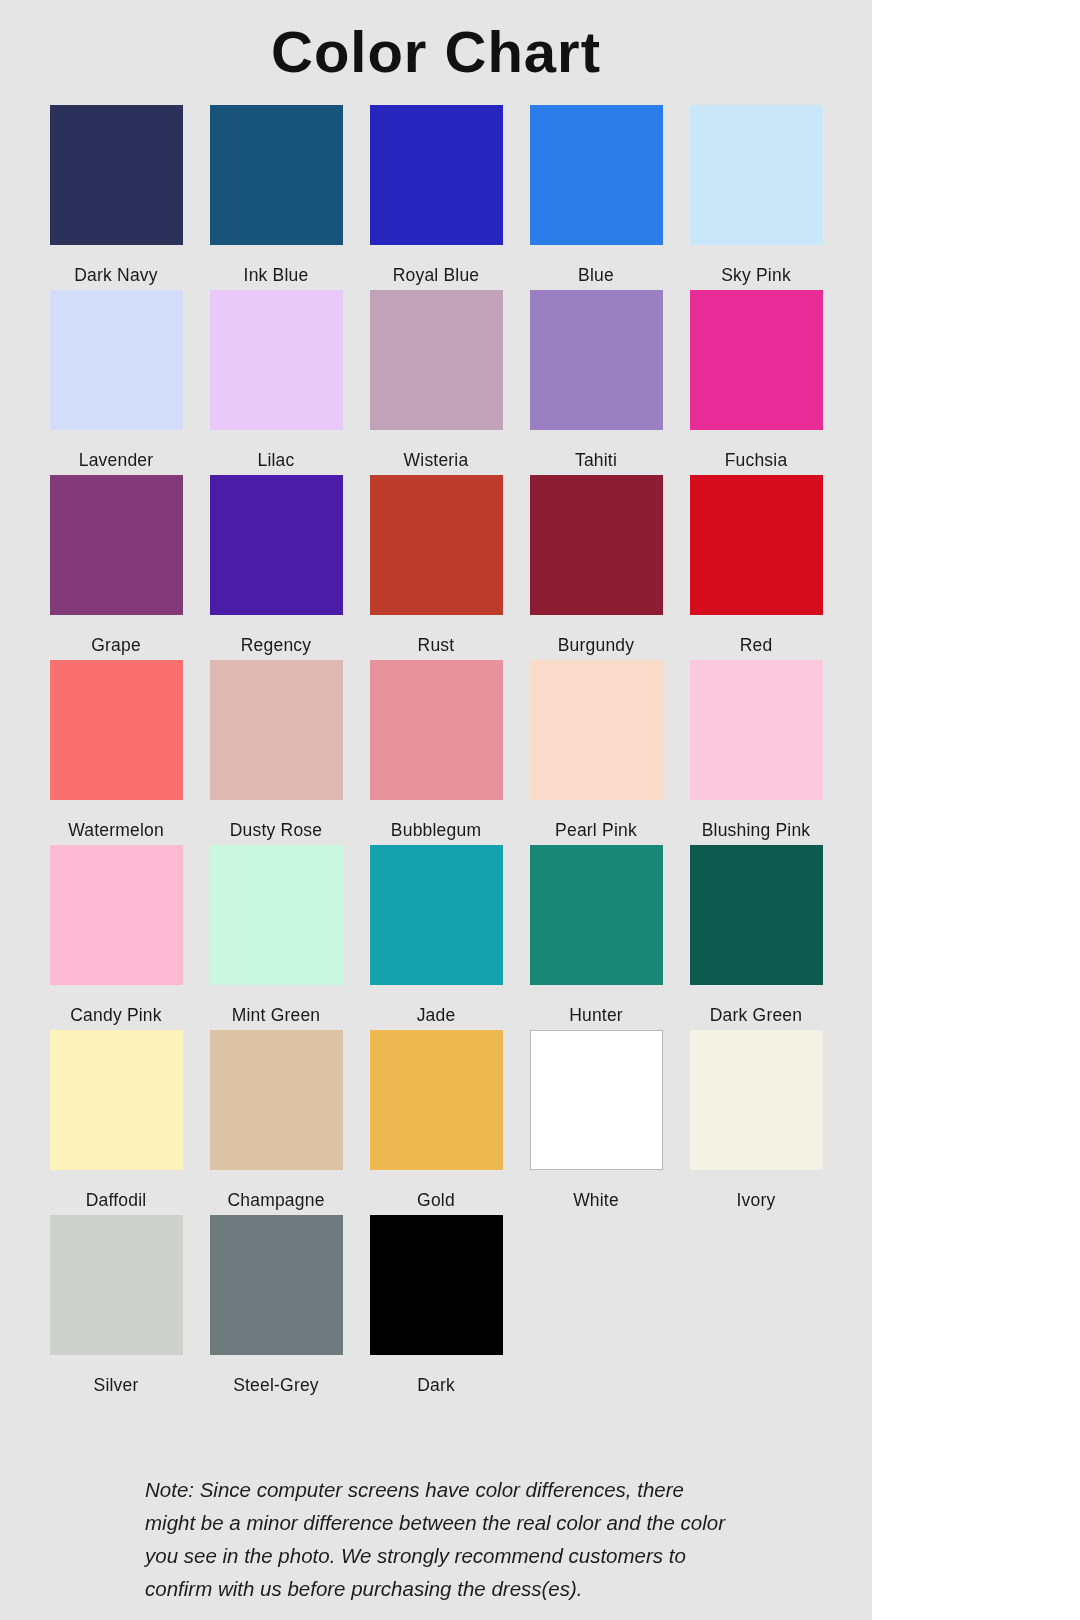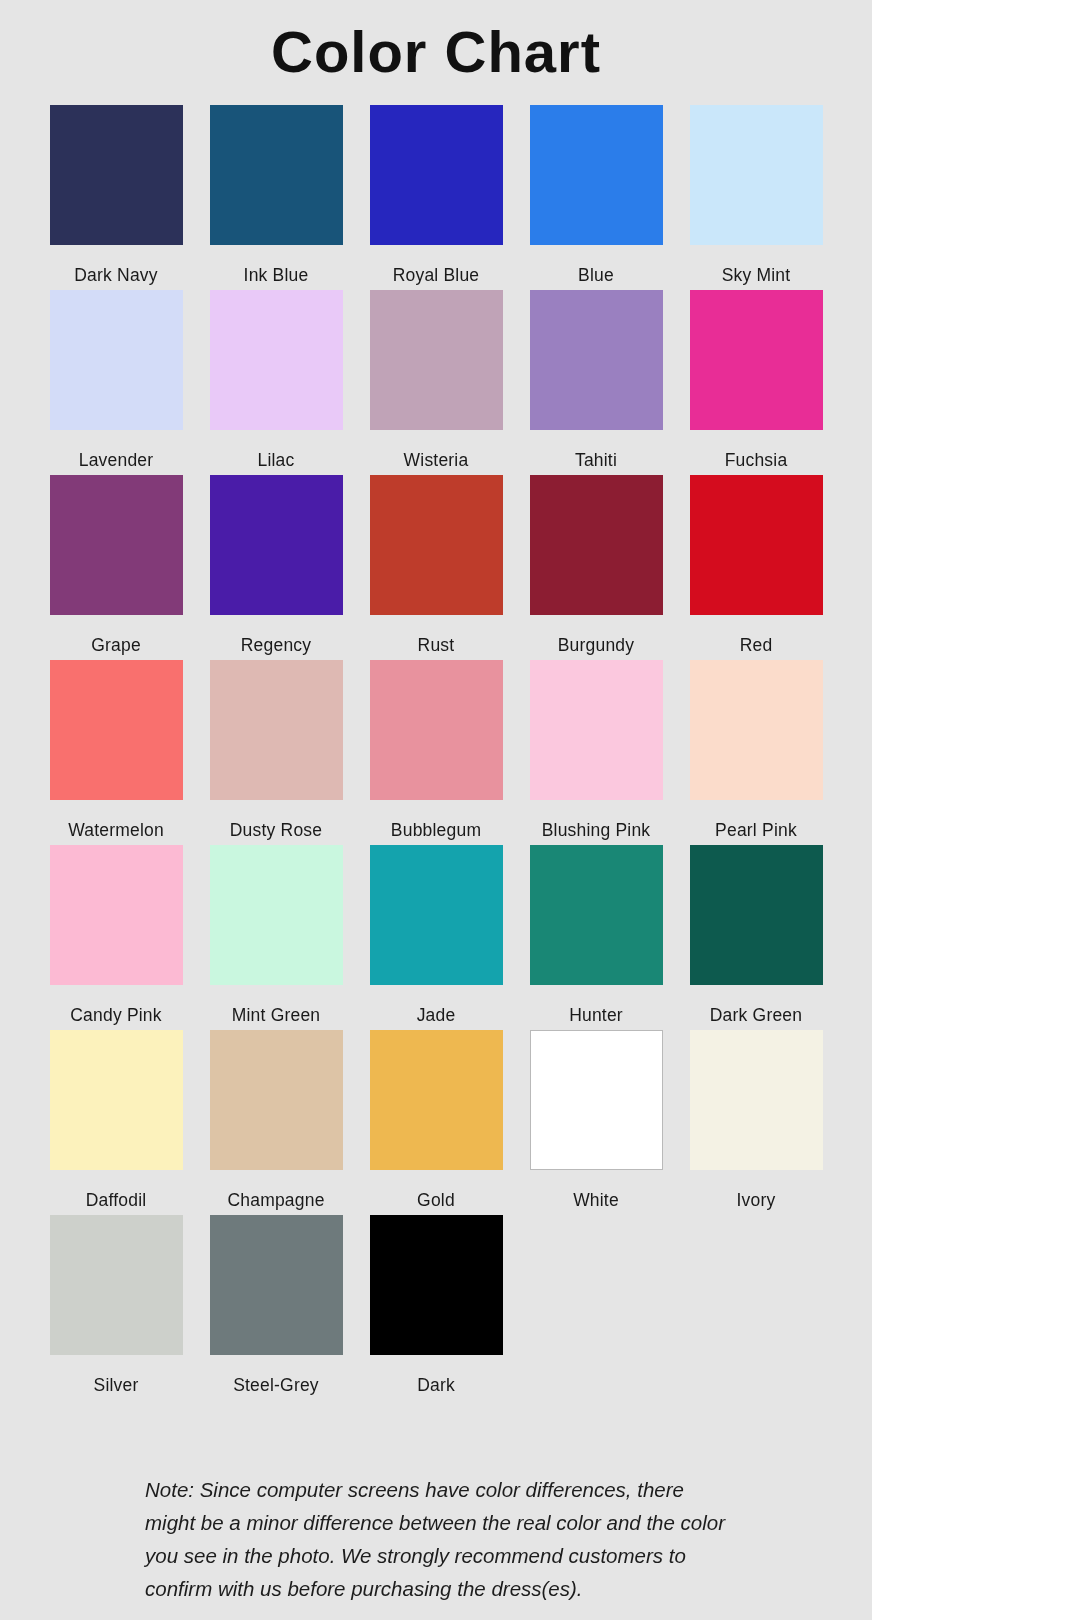--- a/index.html
+++ b/index.html
@@ -101,21 +101,21 @@
       <div class="swatch-cell">
         <div class="swatch-box" style="background-color: rgb(38, 38, 190);"></div>
         <div class="swatch-label">Royal Blue</div>
       </div>
       <div class="swatch-cell">
         <div class="swatch-box" style="background-color: rgb(43, 125, 234);"></div>
         <div class="swatch-label">Blue</div>
       </div>
       <div class="swatch-cell">
         <div class="swatch-box" style="background-color: rgb(202, 231, 250);"></div>
-        <div class="swatch-label">Sky Mint</div>
+        <div class="swatch-label">Sky Pink</div>
       </div>
       <div class="swatch-cell">
         <div class="swatch-box" style="background-color: rgb(211, 220, 248);"></div>
         <div class="swatch-label">Lavender</div>
       </div>
       <div class="swatch-cell">
         <div class="swatch-box" style="background-color: rgb(233, 201, 248);"></div>
         <div class="swatch-label">Lilac</div>
       </div>
       <div class="swatch-cell">
@@ -156,28 +156,28 @@
       </div>
       <div class="swatch-cell">
         <div class="swatch-box" style="background-color: rgb(222, 185, 179);"></div>
         <div class="swatch-label">Dusty Rose</div>
       </div>
       <div class="swatch-cell">
         <div class="swatch-box" style="background-color: rgb(232, 146, 158);"></div>
         <div class="swatch-label">Bubblegum</div>
       </div>
       <div class="swatch-cell">
+        <div class="swatch-box" style="background-color: rgb(251, 220, 203);"></div>
+        <div class="swatch-label">Pearl Pink</div>
+      </div>
+      <div class="swatch-cell">
         <div class="swatch-box" style="background-color: rgb(251, 200, 222);"></div>
         <div class="swatch-label">Blushing Pink</div>
       </div>
       <div class="swatch-cell">
-        <div class="swatch-box" style="background-color: rgb(251, 220, 203);"></div>
-        <div class="swatch-label">Pearl Pink</div>
-      </div>
-      <div class="swatch-cell">
         <div class="swatch-box" style="background-color: rgb(252, 186, 211);"></div>
         <div class="swatch-label">Candy Pink</div>
       </div>
       <div class="swatch-cell">
         <div class="swatch-box" style="background-color: rgb(201, 247, 223);"></div>
         <div class="swatch-label">Mint Green</div>
       </div>
       <div class="swatch-cell">
         <div class="swatch-box" style="background-color: rgb(20, 163, 173);"></div>
         <div class="swatch-label">Jade</div>

